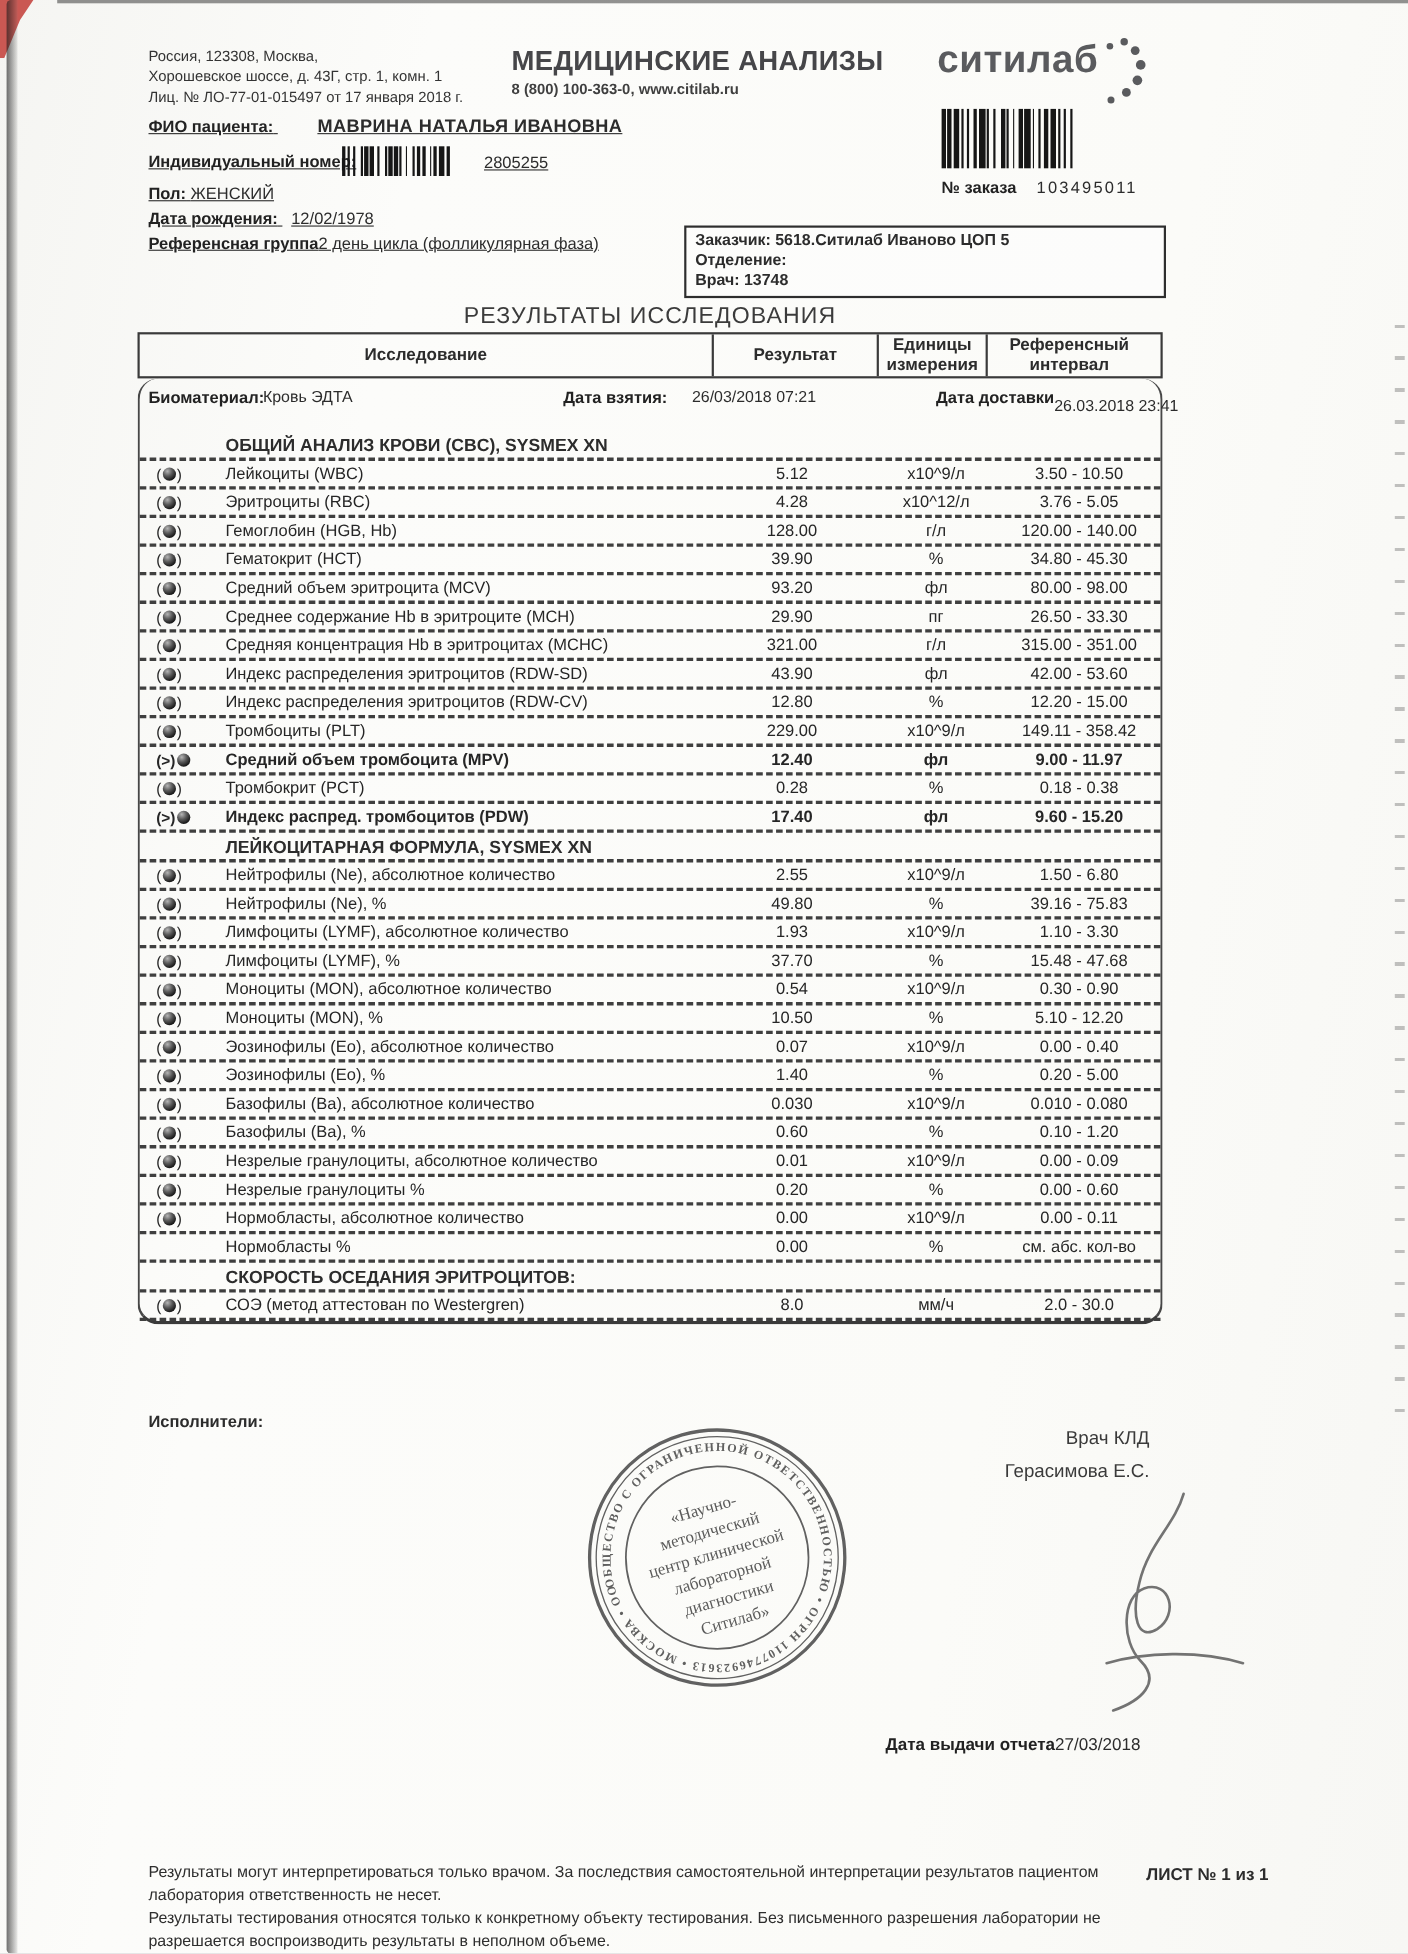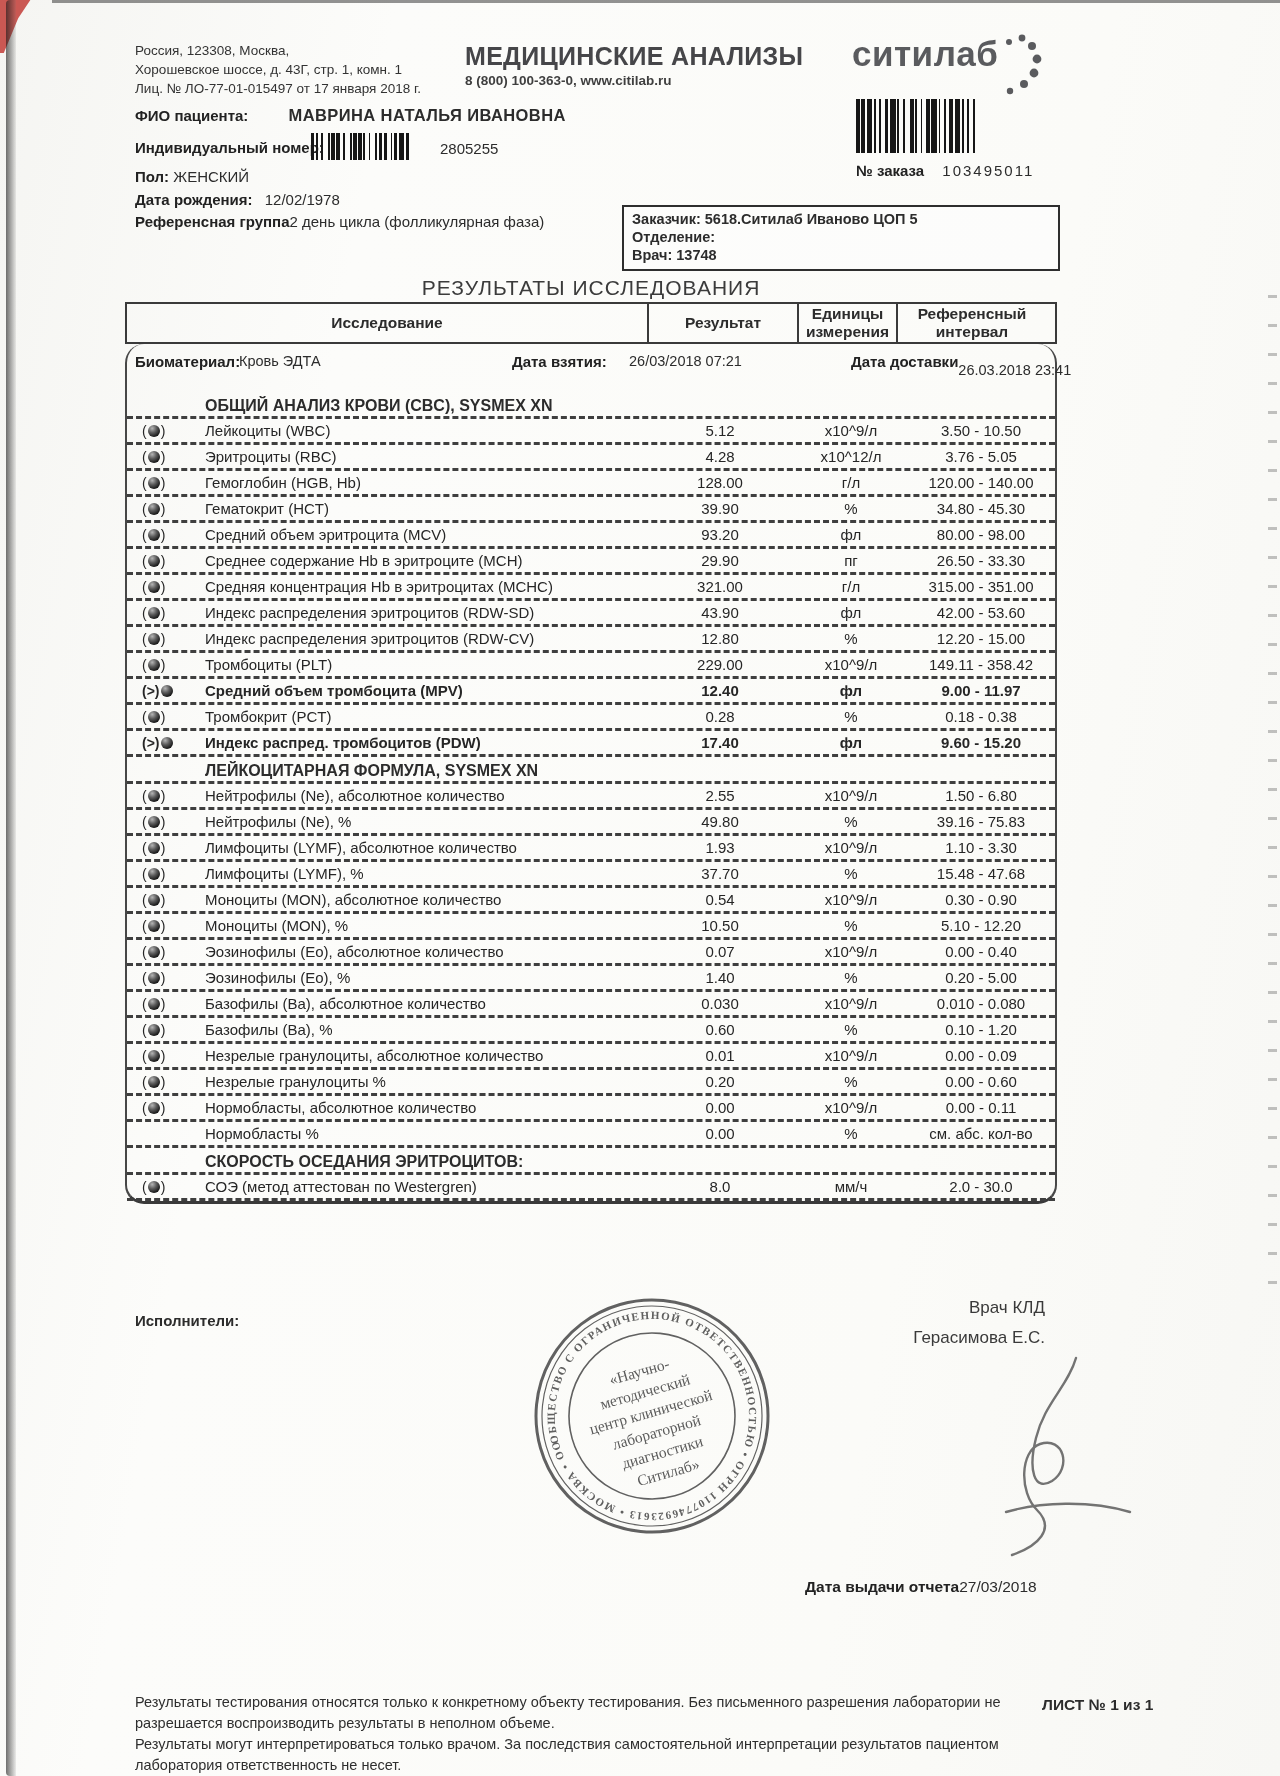--- a/index.html
+++ b/index.html
@@ -24,21 +24,21 @@
   
   .address { position:absolute; left:135px; top:42px; font-size:13.5px; line-height:1.4; color:#333; }
   .center-head { position:absolute; left:465px; top:42px; }
   .center-head .main-title { font-size:25px; font-weight:700; color:#464649; letter-spacing:.3px; }
   .center-head .contact { font-size:13.5px; font-weight:700; color:#3f3f3f; margin-top:2px; }
   .logo { position:absolute; left:852px; top:34px; display:flex; align-items:flex-start; }
   .logo .logo-text { font-size:35px; font-weight:700; color:#5a5b5e; letter-spacing:.5px; }
   .logo svg { margin-left:4px; margin-top:0; }
   
   .lab { font-weight:700; font-size:15px; color:#222; }
-  .field { position:absolute; font-size:15px; }
+  .field { position:absolute; font-size:15px;text-decoration:underline; }
   .patient-name { font-weight:700; font-size:16.5px; letter-spacing:.4px; }
   .barcode { font-size:0; line-height:0; }
   .barcode b { display:inline-block; height:100%; background:#161616; }
   .barcode i { display:inline-block; height:100%; }
   .patient-barcode { position:absolute; left:311px; top:133px; height:27px; }
   .order-barcode { position:absolute; left:856px; top:99px; height:54px; }
   .order-num-line { position:absolute; left:856px; top:162px; font-size:15px; }
   .order-num-line .num { letter-spacing:2px; margin-left:14px; }
   .customer-box { position:absolute; left:622px; top:205px; width:438px; border:2px solid #2e2e2e;
     padding:3px 8px 5px 8px; font-size:14.5px; font-weight:700; line-height:18px; background:rgba(255,255,255,.4); }
@@ -64,21 +64,21 @@
   .row.flagged { font-weight:700; }
   .cell { white-space:nowrap; overflow:visible; }
   .c-icon { width:78px; padding-left:15px; font-size:14px; letter-spacing:0; }
   .ball { display:inline-block; width:12px; height:12px; border-radius:50%; vertical-align:-1.5px; margin:0 1px;
     background:radial-gradient(circle at 35% 28%, #b5b5b5 0%, #5a5a5a 38%, #101010 78%); }
   .c-name { flex:1; padding-right:4px; }
   .c-result { width:150px; text-align:center; }
   .c-units { width:112px; text-align:center; }
   .c-ref { width:148px; text-align:center; }
   
-  .executors { position:absolute; left:135px; top:1312px; font-size:15px; font-weight:700; }
+  .executors { position:absolute; left:135px; top:1284px; font-size:15px; font-weight:700; }
   .doctor-block { position:absolute; left:830px; top:1293px; width:215px; text-align:right;
     font-size:17px; line-height:1.75; color:#3a3a3a; }
   .stamp { position:absolute; left:528px; top:1292px; width:248px; height:248px; transform:rotate(-16deg); opacity:.85; }
   .signature { position:absolute; left:978px; top:1352px; width:162px; height:212px; }
   .report-date { position:absolute; left:805px; top:1578px; font-size:15.5px; }
   .report-date .lab { font-size:15.5px; }
   .disclaimer { position:absolute; left:135px; top:1692px; width:900px; font-size:14.5px; line-height:1.42; color:#2e2e2e; }
   .disclaimer p + p { margin-top:1px; }
   .sheet-num { position:absolute; left:1042px; top:1696px; font-size:15.5px; font-weight:700; white-space:nowrap; }
 </style>
@@ -398,18 +398,18 @@
       <path d="M98,6 C90,34 66,52 58,86 C50,118 56,140 74,129 C94,116 86,84 62,92 C42,99 41,140 59,158 C78,177 60,194 34,203"></path>
       <path d="M28,160 C62,150 112,148 152,160"></path>
     </g>
   </svg>
 
   <div class="report-date">
     <span class="lab">Дата выдачи отчета</span><span>27/03/2018</span>
   </div>
 
   <div class="disclaimer">
+    <p>Результаты могут интерпретироваться только врачом. За последствия самостоятельной интерпретации результатов пациентом лаборатория ответственность не несет.</p>
     <p>Результаты тестирования относятся только к конкретному объекту тестирования. Без письменного разрешения лаборатории не разрешается воспроизводить результаты в неполном объеме.</p>
-    <p>Результаты могут интерпретироваться только врачом. За последствия самостоятельной интерпретации результатов пациентом лаборатория ответственность не несет.</p>
   </div>
   <div class="sheet-num">ЛИСТ № 1 из 1</div>
 
 </div>
 
 </body></html>

